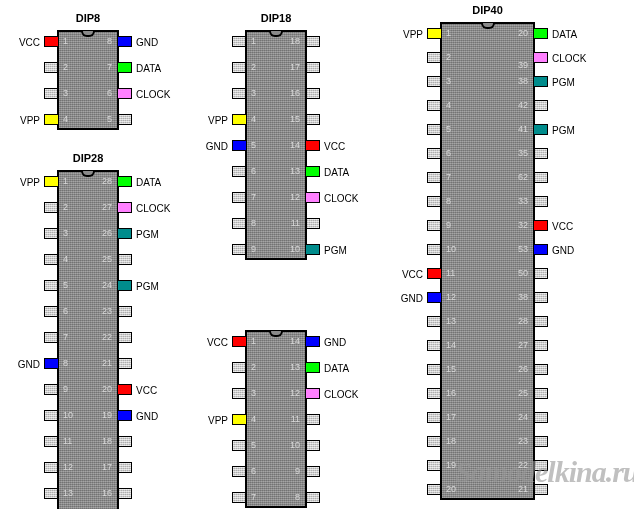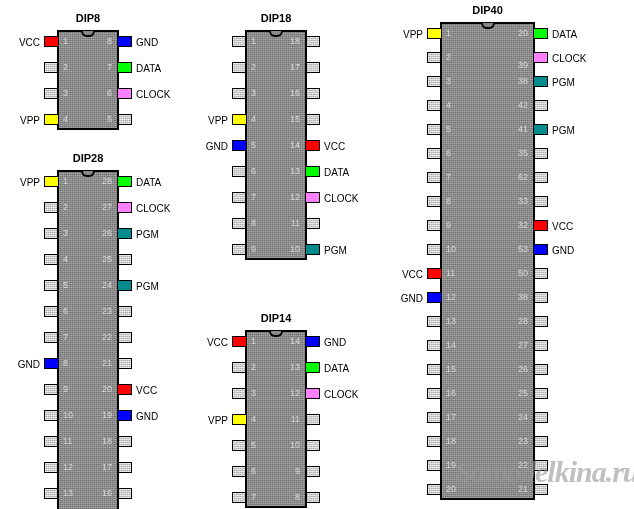--- a/index.html
+++ b/index.html
@@ -232,21 +232,20 @@
       <div class="pin col" style="top: 180px; left: 130px; background-color: rgb(255, 128, 255);"></div>
       <div class="pnum r" style="top: 180px; left: 70px; width: 55px;">12</div>
       <div class="sig r" style="top: 181px; left: 149px;">CLOCK</div>
       <div class="pin" style="top: 206px; left: 130px;"></div>
       <div class="pnum r" style="top: 206px; left: 70px; width: 55px;">11</div>
       <div class="pin col" style="top: 232px; left: 130px; background-color: rgb(0, 140, 140);"></div>
       <div class="pnum r" style="top: 232px; left: 70px; width: 55px;">10</div>
       <div class="sig r" style="top: 233px; left: 149px;">PGM</div>
     </div>
     <div class="chip" style="left: 175px; top: 312px; width: 202px; height: 218px;">
-      <div class="chip-title" style="top: 0px;">DIP14</div>
       <div class="body" style="left: 70px; top: 18px; width: 62px; height: 178px;">
         <div class="notch"></div>
       </div>
       <div class="pin col" style="top: 24px; left: 57px; background-color: rgb(255, 0, 0);"></div>
       <div class="pnum l" style="top: 24px; left: 76px;">1</div>
       <div class="sig l" style="top: 25px; left: 0px; width: 53px;">VCC</div>
       <div class="pin" style="top: 50px; left: 57px;"></div>
       <div class="pnum l" style="top: 50px; left: 76px;">2</div>
       <div class="pin" style="top: 76px; left: 57px;"></div>
       <div class="pnum l" style="top: 76px; left: 76px;">3</div>

